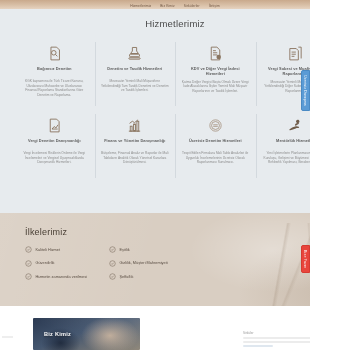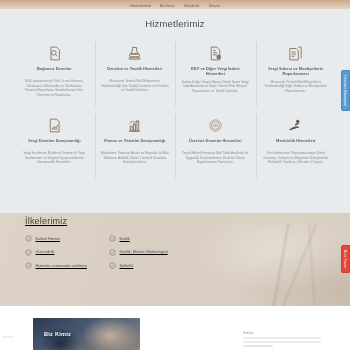--- a/index.html
+++ b/index.html
@@ -4,21 +4,21 @@
 <style>
   * { box-sizing: border-box; margin: 0; padding: 0; }
   html, body {
     width: 350px; height: 350px;
     font-family: "Liberation Sans", sans-serif;
     overflow: hidden;
     background: #ffffff;
   }
   #page {
     position: relative;
-    width: 350px; height: 350px;
+    width: 310px; height: 350px;
     overflow: hidden;
   }
 
   
   .topbar {
     position: absolute; top: 0; left: 0;
     width: 350px; height: 9px;
     background: linear-gradient(180deg,#c9a98c 0%,#d8bfa6 55%,#e6d3c0 100%);
     overflow: hidden;
   }
@@ -100,21 +100,21 @@
   }
   .principles::after {
     content: "";
     position: absolute; right: -10px; top: 10px;
     width: 150px; height: 90px;
     background:
       linear-gradient(100deg, transparent 46%, rgba(120,95,70,.16) 47%, transparent 49%),
       linear-gradient(112deg, transparent 56%, rgba(120,95,70,.12) 57%, transparent 59%),
       linear-gradient(86deg, transparent 66%, rgba(120,95,70,.10) 67%, transparent 69%);
   }
-  .principles-inner { position: relative; padding: 3px 0 0 25px; text-decoration: underline; }
+  .principles-inner { position: relative; padding: 14px 0 0 25px; }
   .principles-title {
     font-size: 9px; color: #4a4036; letter-spacing: .2px;
   }
   .plists {
     display: flex; gap: 22px; margin-top: 9px;
   }
   .plist { display: flex; flex-direction: column; gap: 6.5px; }
   .pitem { display: flex; align-items: center; gap: 3.5px; }
   .pitem-label { font-size: 3.8px; color: #574b40; letter-spacing: .03px; }
   .check svg { display: block; }

